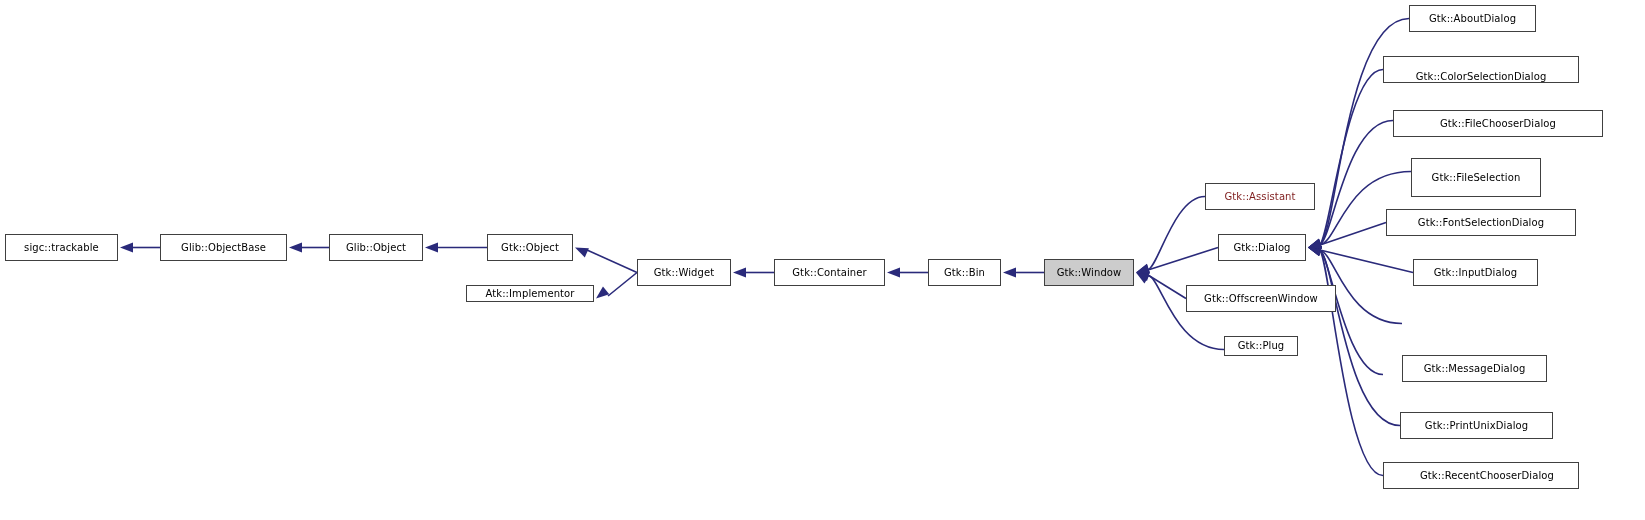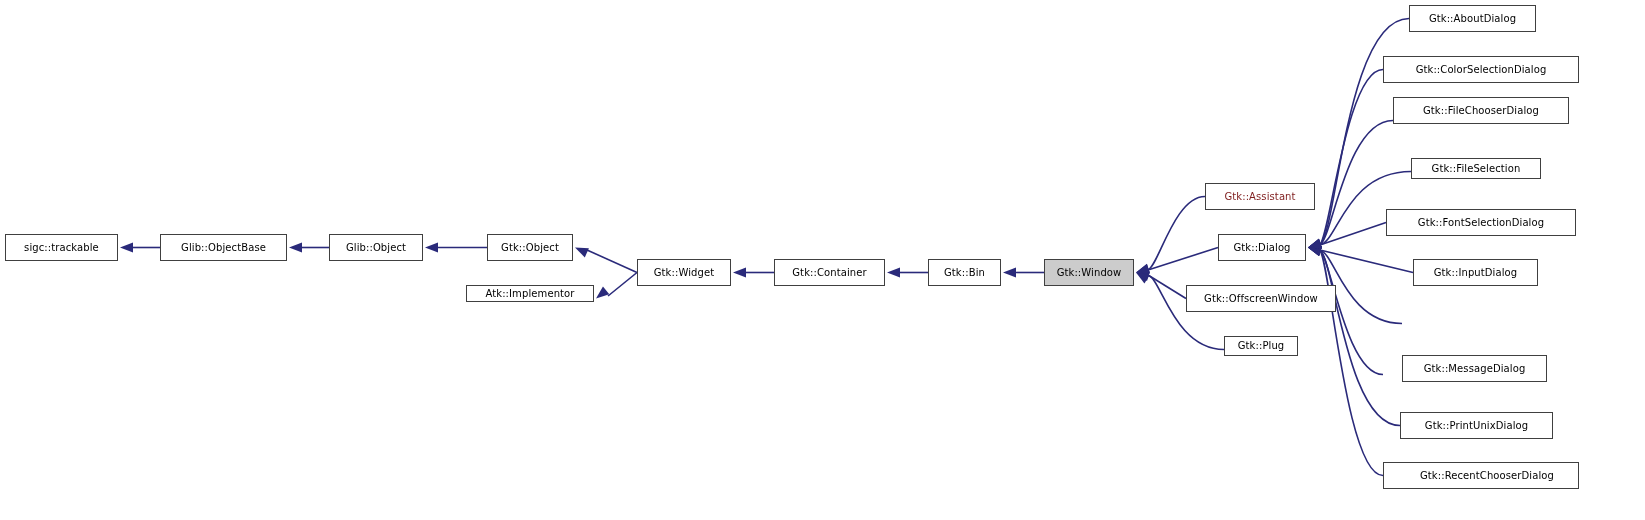--- a/index.html
+++ b/index.html
@@ -133,27 +133,27 @@
     </div>
     <div class="node" style="left: 1186px; top: 285px; width: 150px; height: 27px; border-color: rgb(64, 64, 64); background: rgb(255, 255, 255); color: rgb(0, 0, 0);">
       <span class="node-label">Gtk::OffscreenWindow</span>
     </div>
     <div class="node" style="left: 1224px; top: 336px; width: 74px; height: 20px; border-color: rgb(64, 64, 64); background: rgb(255, 255, 255); color: rgb(0, 0, 0);">
       <span class="node-label">Gtk::Plug</span>
     </div>
     <div class="node" style="left: 1409px; top: 5px; width: 127px; height: 27px; border-color: rgb(64, 64, 64); background: rgb(255, 255, 255); color: rgb(0, 0, 0);">
       <span class="node-label">Gtk::AboutDialog</span>
     </div>
-    <div class="node" style="left: 1383px; top: 56px; width: 196px; height: 27px; border-color: rgb(64, 64, 64); background: rgb(255, 255, 255); color: rgb(0, 0, 0);">
+    <div class="node" style="left: 1383px; top: 56px; width: 196px; height: 27px; border-color: rgb(64, 64, 64); background: rgb(255, 255, 255); color: rgb(0, 0, 0); align-items: flex-end;">
       <span class="node-label">Gtk::ColorSelectionDialog</span>
     </div>
-    <div class="node" style="left: 1393px; top: 97px; width: 176px; height: 27px; border-color: rgb(64, 64, 64); background: rgb(255, 255, 255); color: rgb(0, 0, 0); text-align: center;">
+    <div class="node" style="left: 1393px; top: 110px; width: 210px; height: 27px; border-color: rgb(64, 64, 64); background: rgb(255, 255, 255); color: rgb(0, 0, 0); text-align: center;">
       <span class="node-label">Gtk::FileChooserDialog</span>
     </div>
-    <div class="node" style="left: 1411px; top: 158px; width: 130px; height: 21px; border-color: rgb(64, 64, 64); background: rgb(255, 255, 255); color: rgb(0, 0, 0);">
+    <div class="node" style="left: 1411px; top: 158px; width: 130px; height: 39px; border-color: rgb(64, 64, 64); background: rgb(255, 255, 255); color: rgb(0, 0, 0);">
       <span class="node-label">Gtk::FileSelection</span>
     </div>
     <div class="node" style="left: 1386px; top: 209px; width: 190px; height: 27px; border-color: rgb(64, 64, 64); background: rgb(255, 255, 255); color: rgb(0, 0, 0);">
       <span class="node-label">Gtk::FontSelectionDialog</span>
     </div>
     <div class="node" style="left: 1413px; top: 259px; width: 125px; height: 27px; border-color: rgb(64, 64, 64); background: rgb(255, 255, 255); color: rgb(0, 0, 0);">
       <span class="node-label">Gtk::InputDialog</span>
     </div>
     <div class="node" style="left: 1402px; top: 310px; width: 145px; height: 27px; border-color: rgb(64, 64, 64); background: rgb(255, 255, 255); color: rgb(0, 0, 0); margin-top: 45px;">
       <span class="node-label">Gtk::MessageDialog</span>

